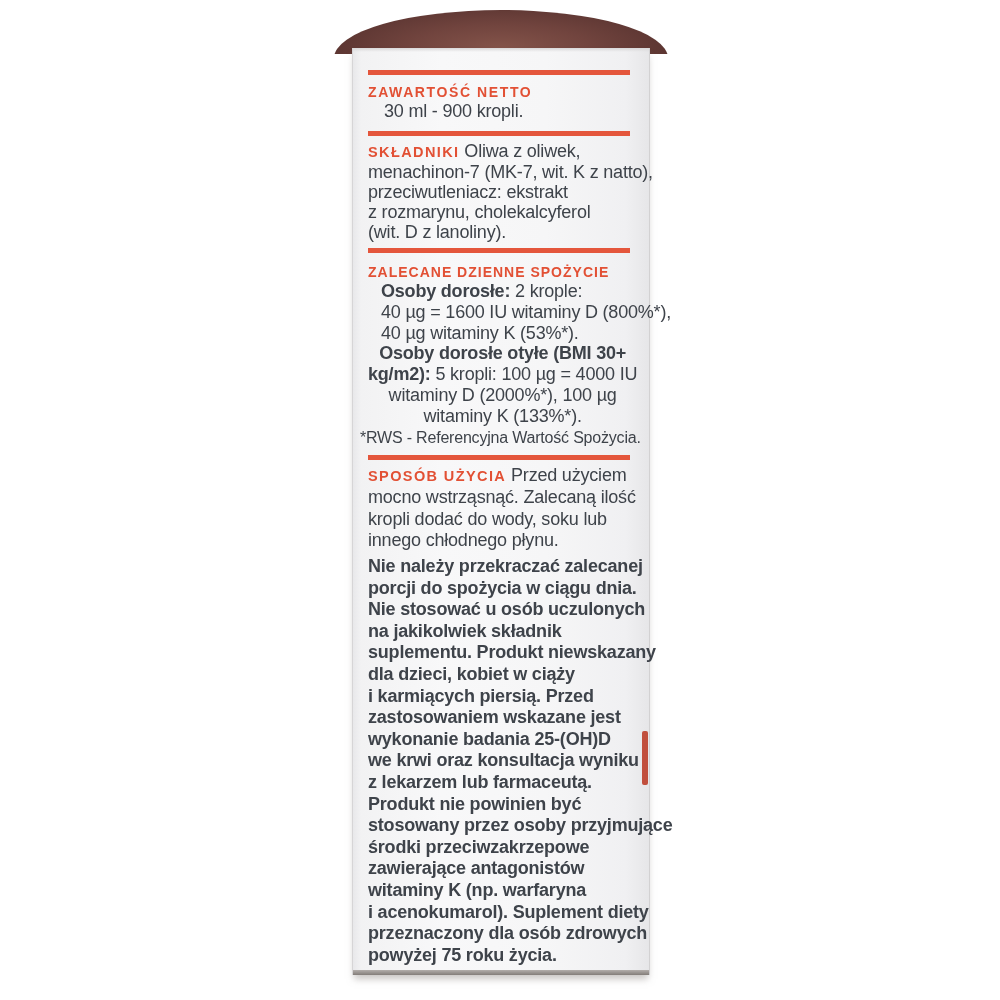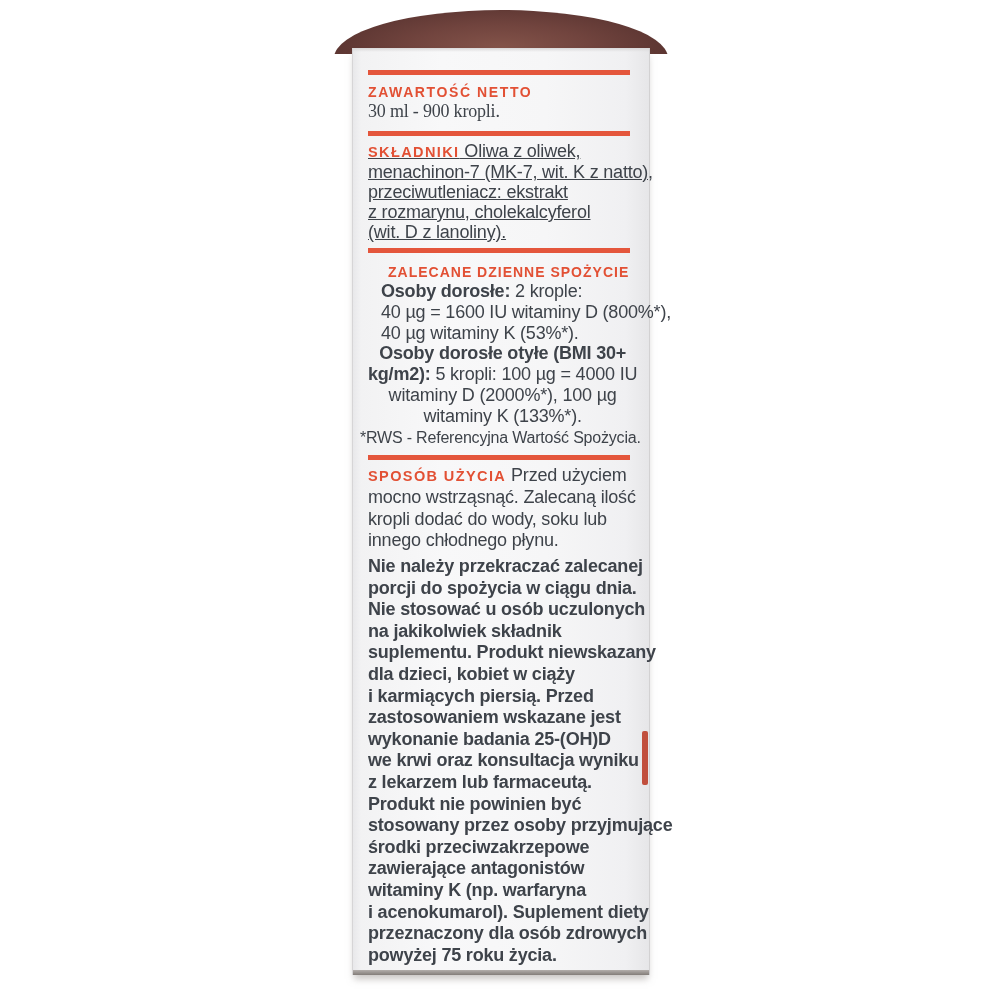--- a/index.html
+++ b/index.html
@@ -64,31 +64,31 @@
 
   <div class="box">
     <div class="box-top-edge"></div>
     <div class="box-bottom-edge"></div>
   </div>
 
   <div class="sliver"></div>
 
   <div class="sep" style="left:368px; top:70px;"></div>
   <div class="head" style="left:368px; top:84px;">ZAWARTOŚĆ NETTO</div>
-  <div class="txt" style="left:368px; top:101px;font-family:Liberation Serif, serif;">30 ml - 900 kropli.</div>
+  <div class="txt" style="left:384px; top:101px;">30 ml - 900 kropli.</div>
   <div class="sep" style="left:368px; top:131px;"></div>
 
-  <div class="txt" style="left:368px; top:141px; line-height:20px;text-decoration:underline;"><span class="inline-head">SKŁADNIKI</span><span> Oliwa z oliwek,
+  <div class="txt" style="left:368px; top:141px; line-height:20px;"><span class="inline-head">SKŁADNIKI</span><span> Oliwa z oliwek,
 menachinon-7 (MK-7, wit. K z natto),
 przeciwutleniacz: ekstrakt
 z rozmarynu, cholekalcyferol
 (wit. D z lanoliny).</span></div>
   <div class="sep" style="left:368px; top:248px;"></div>
 
-  <div class="head" style="left:388px; top:264px; letter-spacing:1px;">ZALECANE DZIENNE SPOŻYCIE</div>
+  <div class="head" style="left:368px; top:264px; letter-spacing:1px;">ZALECANE DZIENNE SPOŻYCIE</div>
   <div class="txt" style="left:381px; top:281px; line-height:21px;"><span class="bold">Osoby dorosłe:</span><span> 2 krople:
 40 µg = 1600 IU witaminy D (800%*),
 40 µg witaminy K (53%*).</span></div>
   <div class="txt" style="left:368px; top:343px; line-height:21px;text-align:center;"><span class="bold">Osoby dorosłe otyłe (BMI 30+
 kg/m2):</span><span> 5 kropli: 100 µg = 4000 IU
 witaminy D (2000%*), 100 µg
 witaminy K (133%*).</span></div>
   <div class="txt small" style="left:360px; top:428px;">*RWS - Referencyjna Wartość Spożycia.</div>
   <div class="sep" style="left:368px; top:455px;"></div>
 

